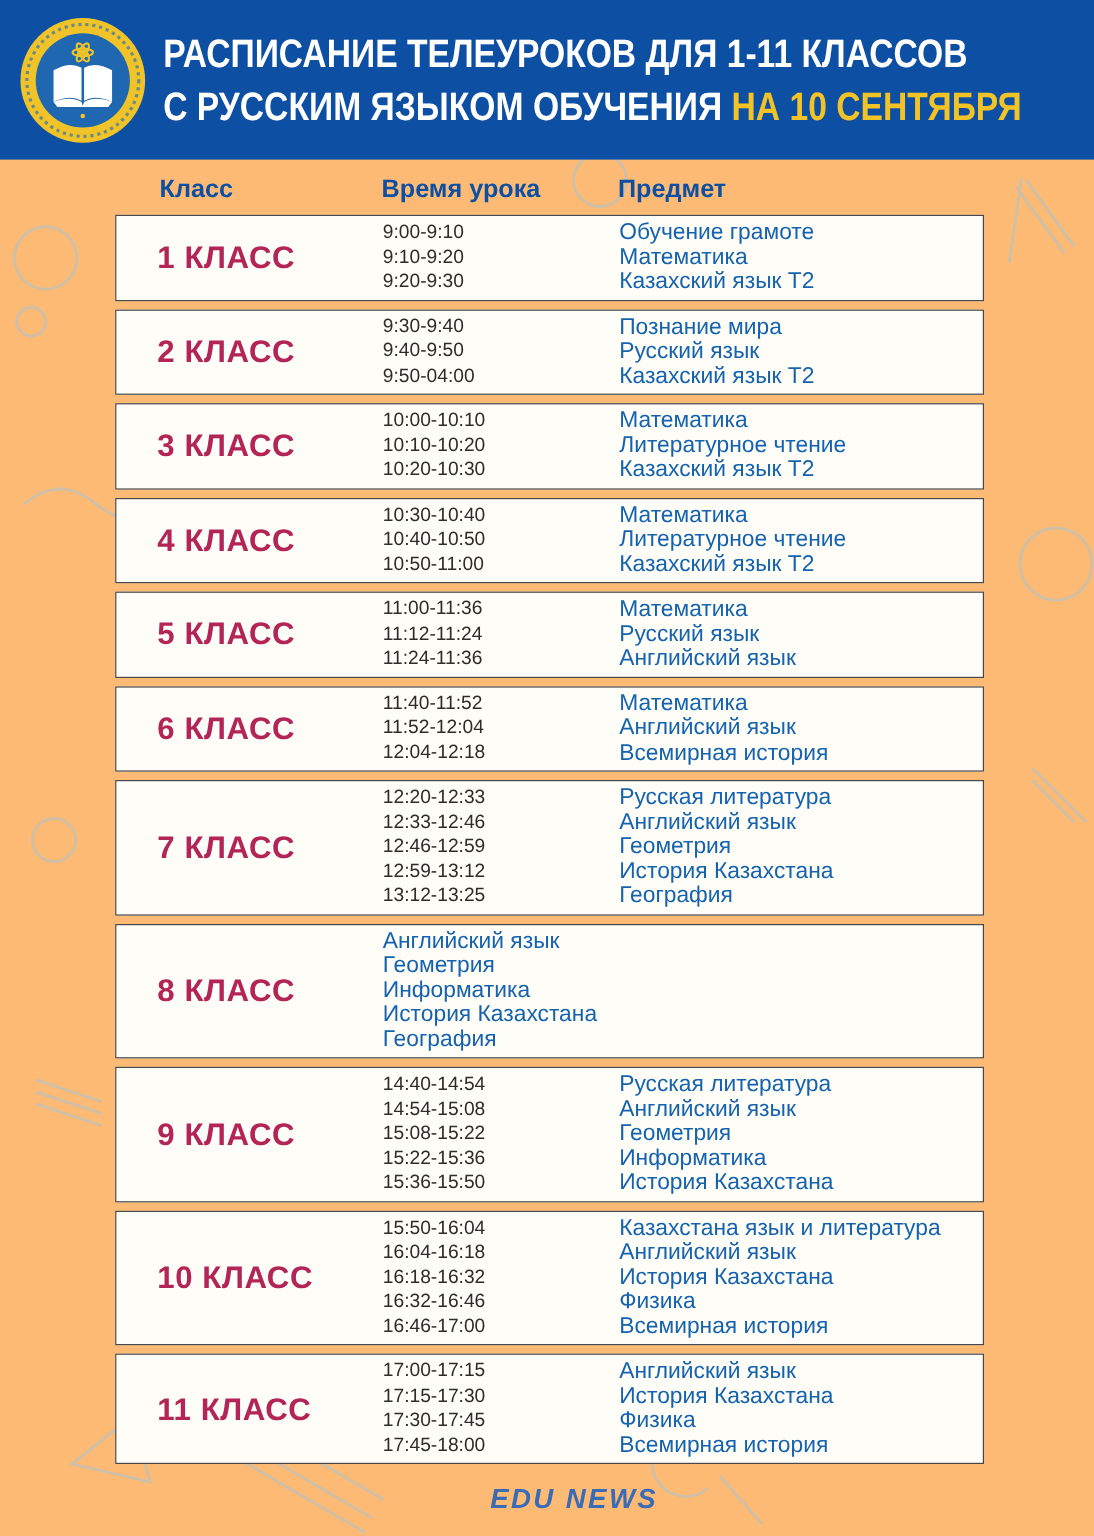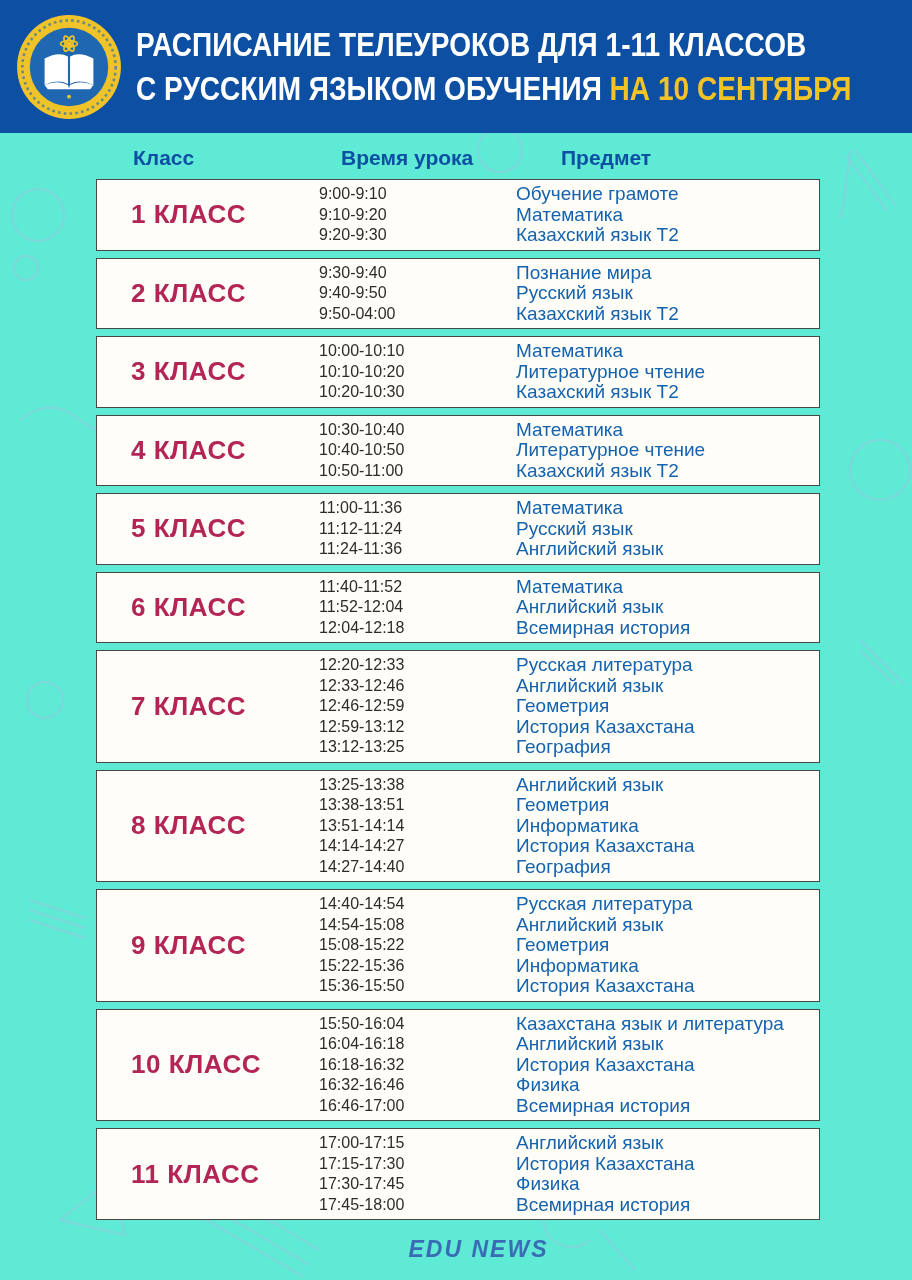--- a/index.html
+++ b/index.html
@@ -6,21 +6,21 @@
   html, body { width: 912px; height: 1280px; }
   body {
     font-family: "Liberation Sans", sans-serif;
     background: #c6e1f3;
     overflow: hidden;
   }
   .page {
     position: relative;
     width: 912px;
     height: 1280px;
-    background: #5eead4;
+    background: #fdba74;
     overflow: hidden;
   }
   .doodles {
     position: absolute;
     inset: 0;
     pointer-events: none;
   }
 
   
   .header {
@@ -55,21 +55,20 @@
     z-index: 1;
     margin: 0 92px 0 96px;
     padding-top: 13px;
   }
   .col-headers {
     display: flex;
     font-weight: bold;
     font-size: 21px;
     color: #0d4fa3;
     margin-bottom: 9px;
-    gap: 23px;
   }
   .col-class  { width: 222px; padding-left: 37px; }
   .col-time   { width: 197px; }
   .col-subject{ flex: 1; }
 
   .card {
     display: flex;
     background: #fffdf8;
     border: 1.5px solid #474747;
     margin-bottom: 7px;
@@ -266,27 +265,20 @@
             <div>Русская литература</div>
             <div>Английский язык</div>
             <div>Геометрия</div>
             <div>История Казахстана</div>
             <div>География</div>
           </div>
   </section>
 
   <section class="card">
     <div class="class-name">8 КЛАСС</div>
-    <div class="times">
-            <div>13:25-13:38</div>
-            <div>13:38-13:51</div>
-            <div>13:51-14:14</div>
-            <div>14:14-14:27</div>
-            <div>14:27-14:40</div>
-          </div>
     <div class="subjects">
             <div>Английский язык</div>
             <div>Геометрия</div>
             <div>Информатика</div>
             <div>История Казахстана</div>
             <div>География</div>
           </div>
   </section>
 
   <section class="card">

